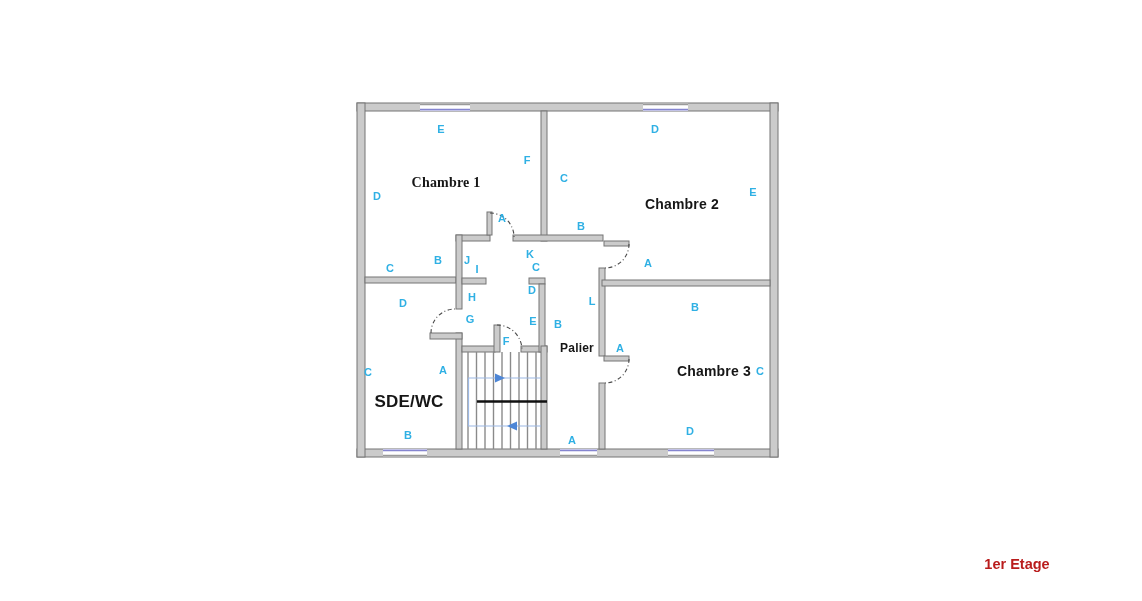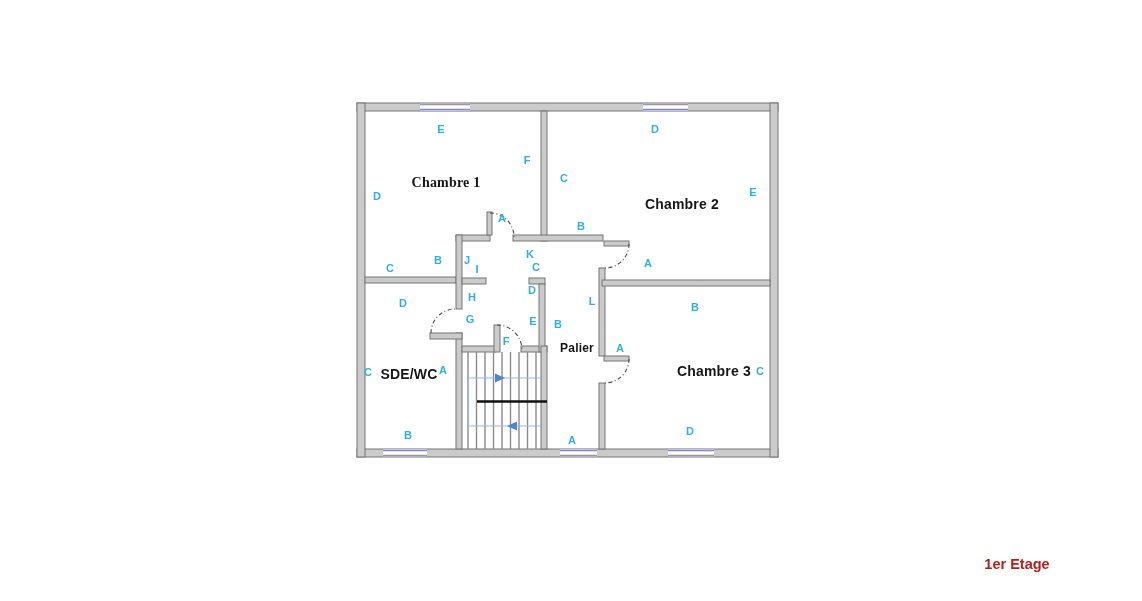--- a/index.html
+++ b/index.html
@@ -5,21 +5,21 @@
   html,body{margin:0;padding:0;background:#ffffff;}
   .canvas{
     position:relative;width:1142px;height:601px;background:#ffffff;overflow:hidden;
     font-family:"Liberation Sans",sans-serif;
   }
   .plan-svg{position:absolute;left:0;top:0;}
   .room-label{
     position:absolute;transform:translate(-50%,-50%);
     color:#161616;font-weight:bold;font-size:14px;white-space:nowrap;letter-spacing:.2px;
   }
-  .room-label.small{font-size:14px;}
+  .room-label.small{font-size:17px;margin-top:28px;}
   .room-label.mid{font-size:12px;}
   .floor-label{
     position:absolute;transform:translate(-50%,-50%);
     color:#b91c1c;font-weight:bold;font-size:14.5px;white-space:nowrap;
   }
   .wl{
     position:absolute;transform:translate(-50%,-50%);
     font-weight:bold;font-size:11px;line-height:1;white-space:nowrap;
   }
 </style>

